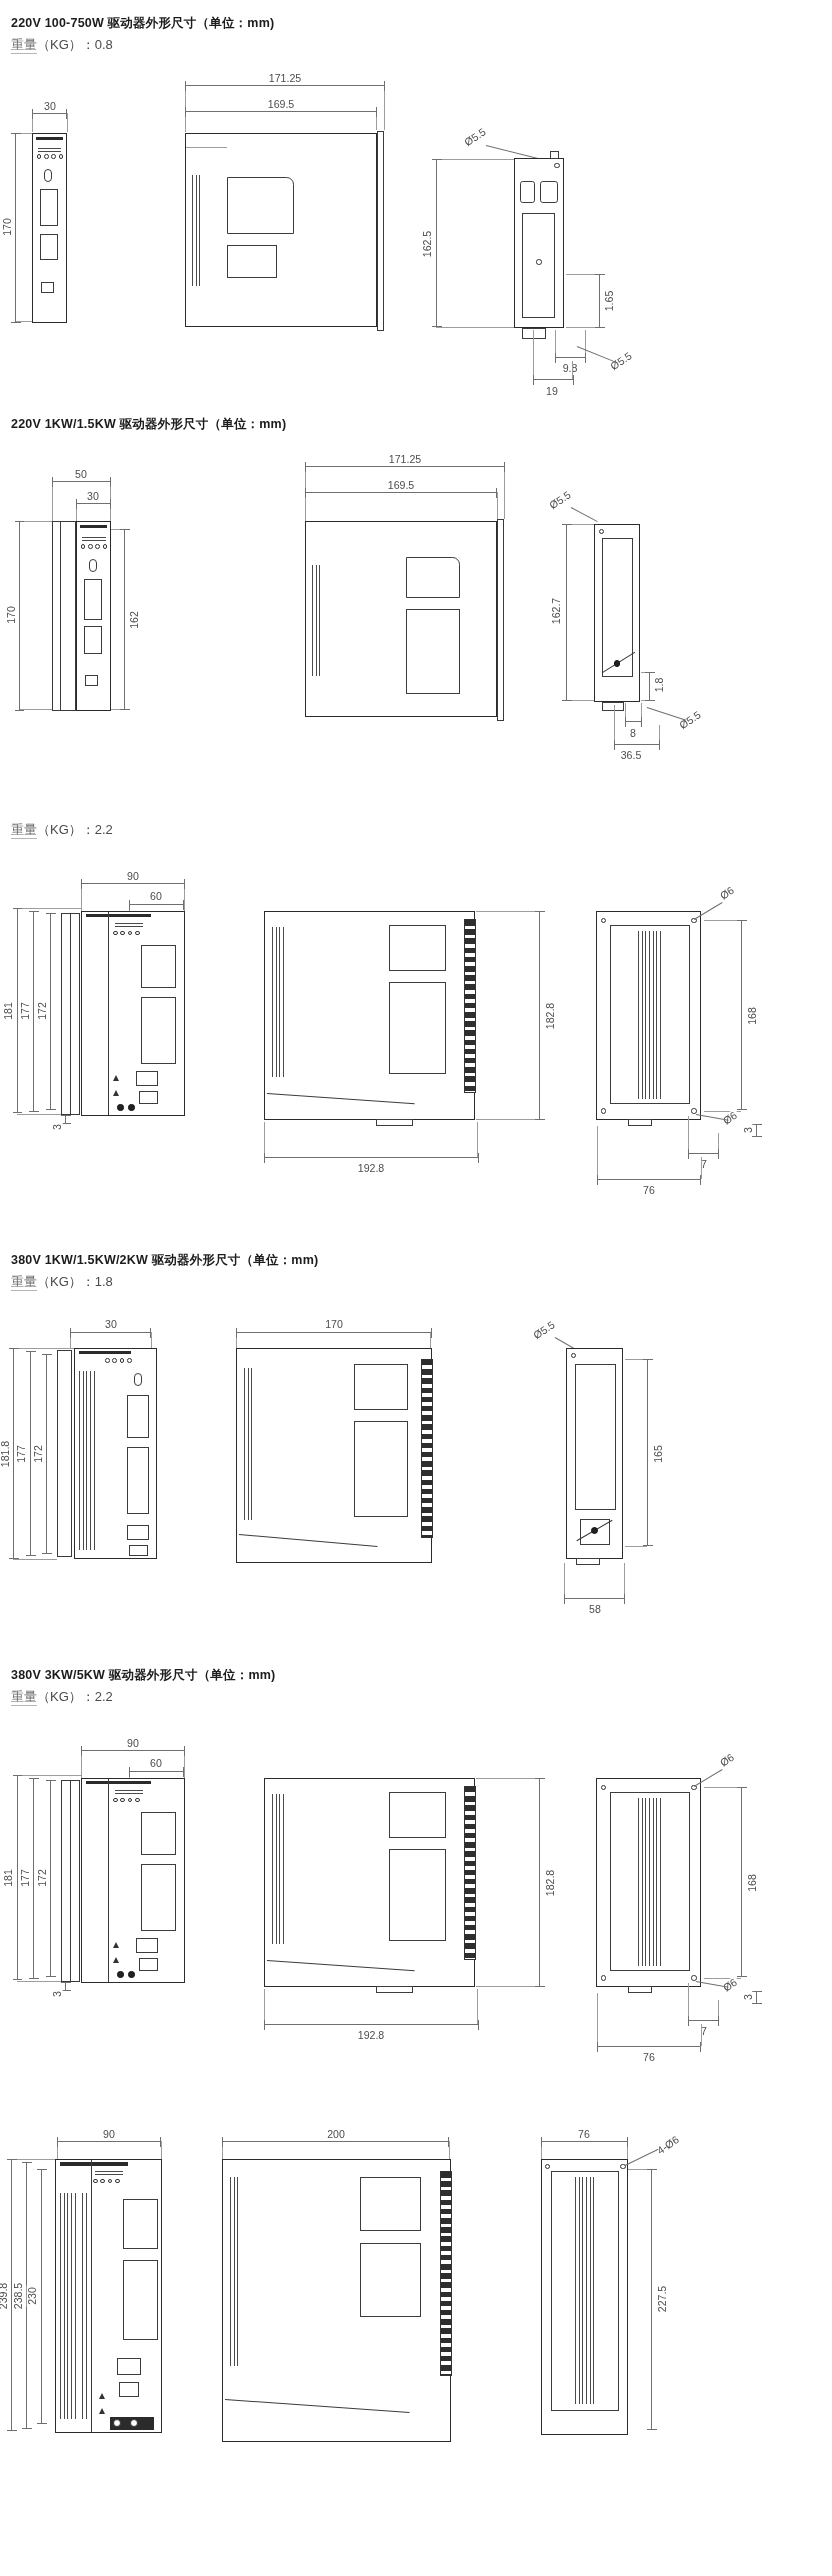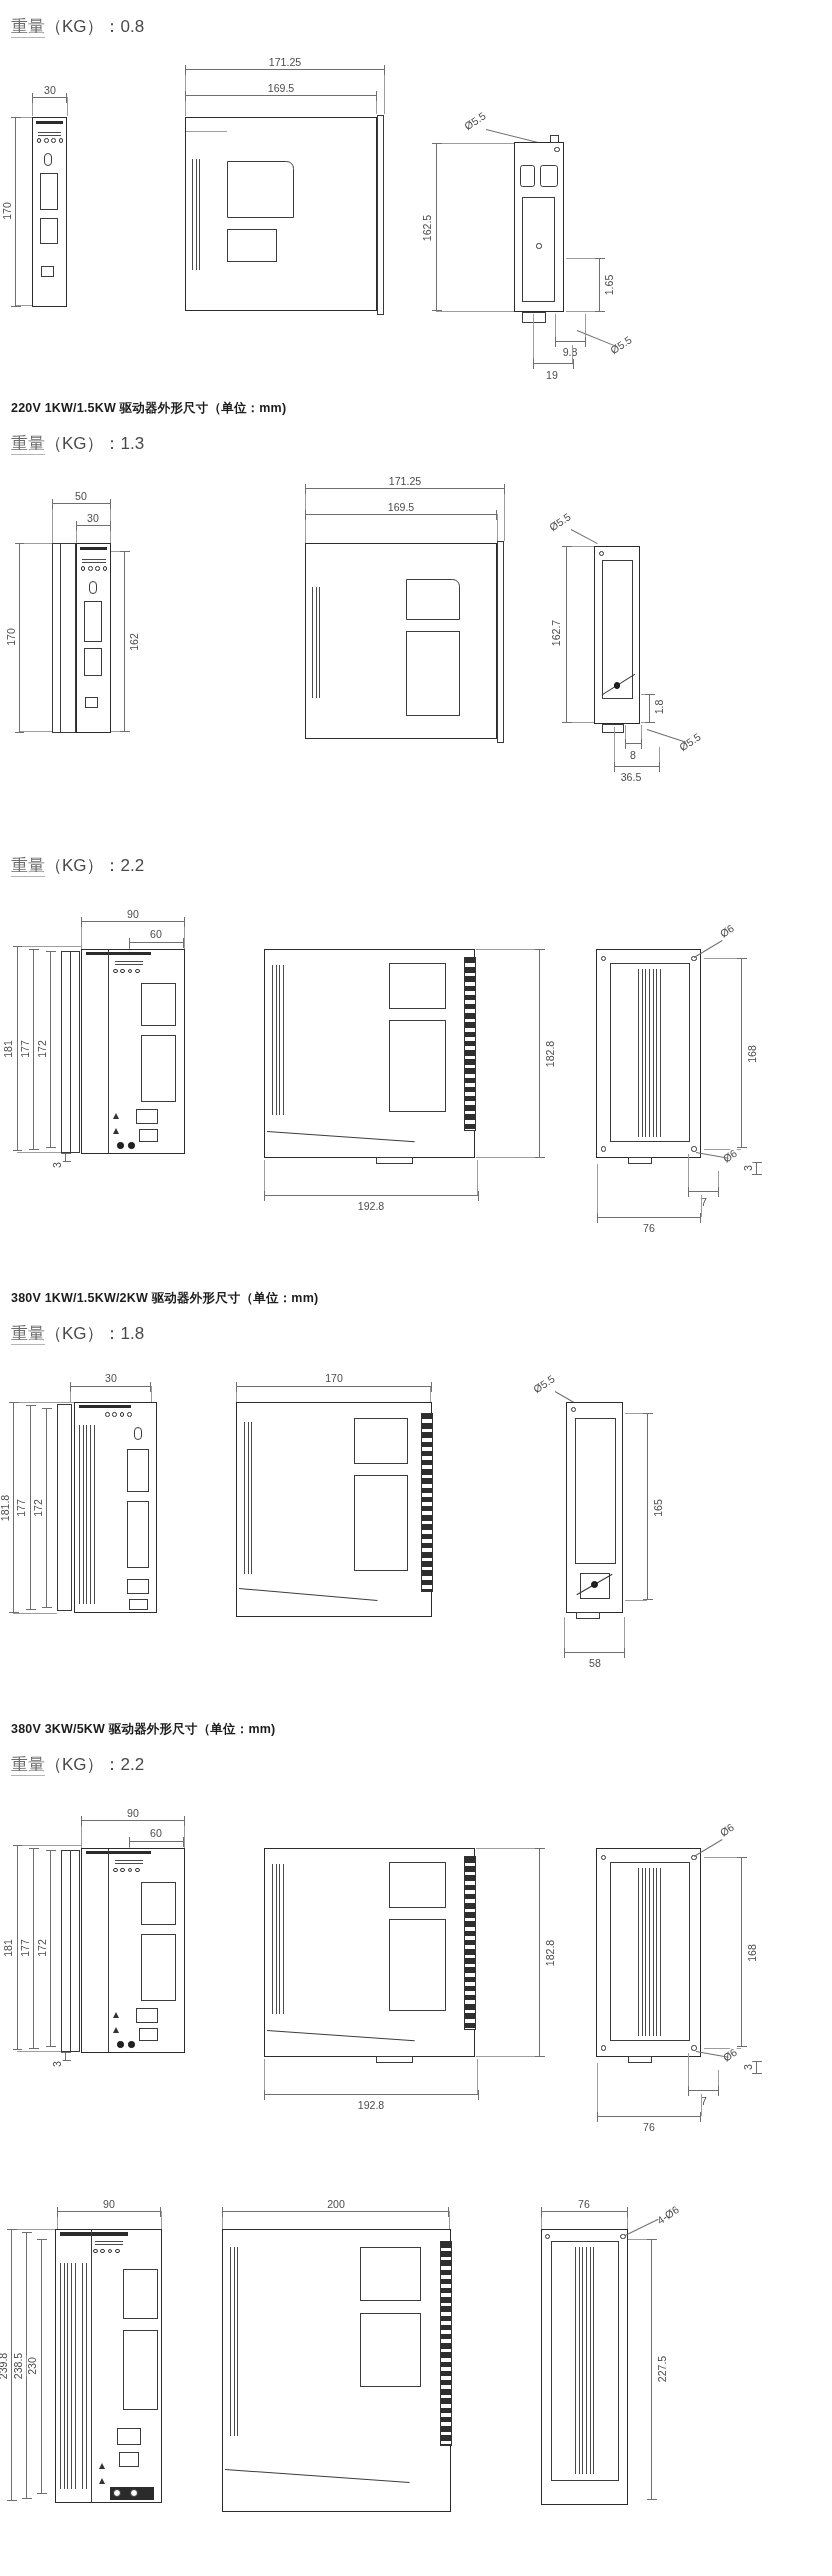--- a/index.html
+++ b/index.html
@@ -1,19 +1,19 @@
 <!DOCTYPE html>
 <html style="font-size:15px"><head>
 <meta charset="utf-8">
 <style>
   html,body{margin:0;padding:0;background:#fff;}
   body{width:832px;font-family:"Liberation Sans","DejaVu Sans",sans-serif;color:#222;}
   .sec{position:relative;}
   .sec h3{font-size:12.5px;font-weight:bold;color:#1c1c1c;margin:0;padding:15px 0 0 11px;letter-spacing:0.2px;}
-  .wt{font-size:17px;color:#4a4a4a;margin:15px 0 0 11px;}
+  .wt{font-size:13px;color:#4a4a4a;margin:4px 0 0 11px;}
   .wt .term{color:#6a6a6a;border-bottom:0.9px solid #b5b5b5;padding-bottom:0.9px;}
   .canvas{position:relative;}
   .dev{position:absolute;border:1.5px solid #2b2b2b;background:#fff;box-sizing:border-box;}
   .thin{border-width:0.9px;border-color:#3a3a3a;}
   .ir{position:absolute;border:0.9px solid #3c3c3c;background:#fff;box-sizing:border-box;}
   .fill{position:absolute;background:#2b2b2b;}
   .vline{position:absolute;width:0;border-left:0.9px solid #3c3c3c;}
   .dimh{position:absolute;height:0;border-top:0.9px solid #6f6f6f;}
   .dimh::before,.dimh::after{content:"";position:absolute;top:-4.6px;width:0.9px;height:9.2px;background:#6f6f6f;}
   .dimh::before{left:0}.dimh::after{right:0}
@@ -31,20 +31,21 @@
   .dots{position:absolute;display:flex;gap:2.8px;}
   .dots i{width:4.6px;height:4.6px;border:0.9px solid #333;border-radius:50%;background:#fff;box-sizing:border-box;}
   .hole{position:absolute;border:0.9px solid #333;border-radius:50%;background:#fff;box-sizing:border-box;}
   .holef{position:absolute;border:0.9px solid #111;border-radius:50%;background:#222;box-sizing:border-box;}
   .tri{position:absolute;width:0;height:0;border-left:3.7px solid transparent;border-right:3.7px solid transparent;border-bottom:6.5px solid #333;}
 </style>
 </head>
 <body>
 
 <section class="sec">
+  <h3>220V 100-750W 驱动器外形尺寸（单位：mm)</h3>
   <div class="wt"><span class="term">重量</span><span>（KG）：0.8</span></div>
   <div class="canvas" style="height:347px">
 
     <div class="ext" style="left:15px;top:79px;width:17.6px;height:0.9px"></div>
     <div class="ext" style="left:15px;top:267px;width:17.6px;height:0.9px"></div>
     <div class="dimv" style="left:15px;top:79px;height:190px"></div>
     <span class="dlab v" style="left:7.4px;top:173px">170</span>
     <div class="ext" style="left:32px;top:59px;width:0.9px;height:19.4px"></div>
     <div class="ext" style="left:67px;top:59px;width:0.9px;height:19.4px"></div>
     <div class="dimh" style="left:32px;top:59px;width:35px"></div>
@@ -106,21 +107,20 @@
     <div class="ext" style="left:572px;top:307px;width:0.9px;height:18.5px"></div>
     <div class="dimh" style="left:533px;top:325px;width:41px"></div>
     <span class="dlab" style="left:552px;top:337px">19</span>
     <span class="dlab diag" style="left:621px;top:307px">Ø5.5</span>
     <div class="leader" style="left:577px;top:292px;width:41px;transform:rotate(22deg)"></div>
   </div>
 </section>
 
 <section class="sec">
   <h3>220V 1KW/1.5KW 驱动器外形尺寸（单位：mm)</h3>
-  <div class="wt"><span class="term">重量</span><span>（KG）：1.3</span></div>
   <div class="canvas" style="height:384px">
 
     <div class="ext" style="left:52px;top:48px;width:0.9px;height:40px"></div>
     <div class="ext" style="left:110px;top:48px;width:0.9px;height:40px"></div>
     <div class="dimh" style="left:52px;top:48px;width:59px"></div>
     <span class="dlab" style="left:81px;top:41px">50</span>
     <div class="ext" style="left:76px;top:70px;width:0.9px;height:17.6px"></div>
     <div class="dimh" style="left:76px;top:70px;width:35px"></div>
     <span class="dlab" style="left:93px;top:63px">30</span>
     <div class="ext" style="left:18.5px;top:88px;width:33px;height:0.9px"></div>

